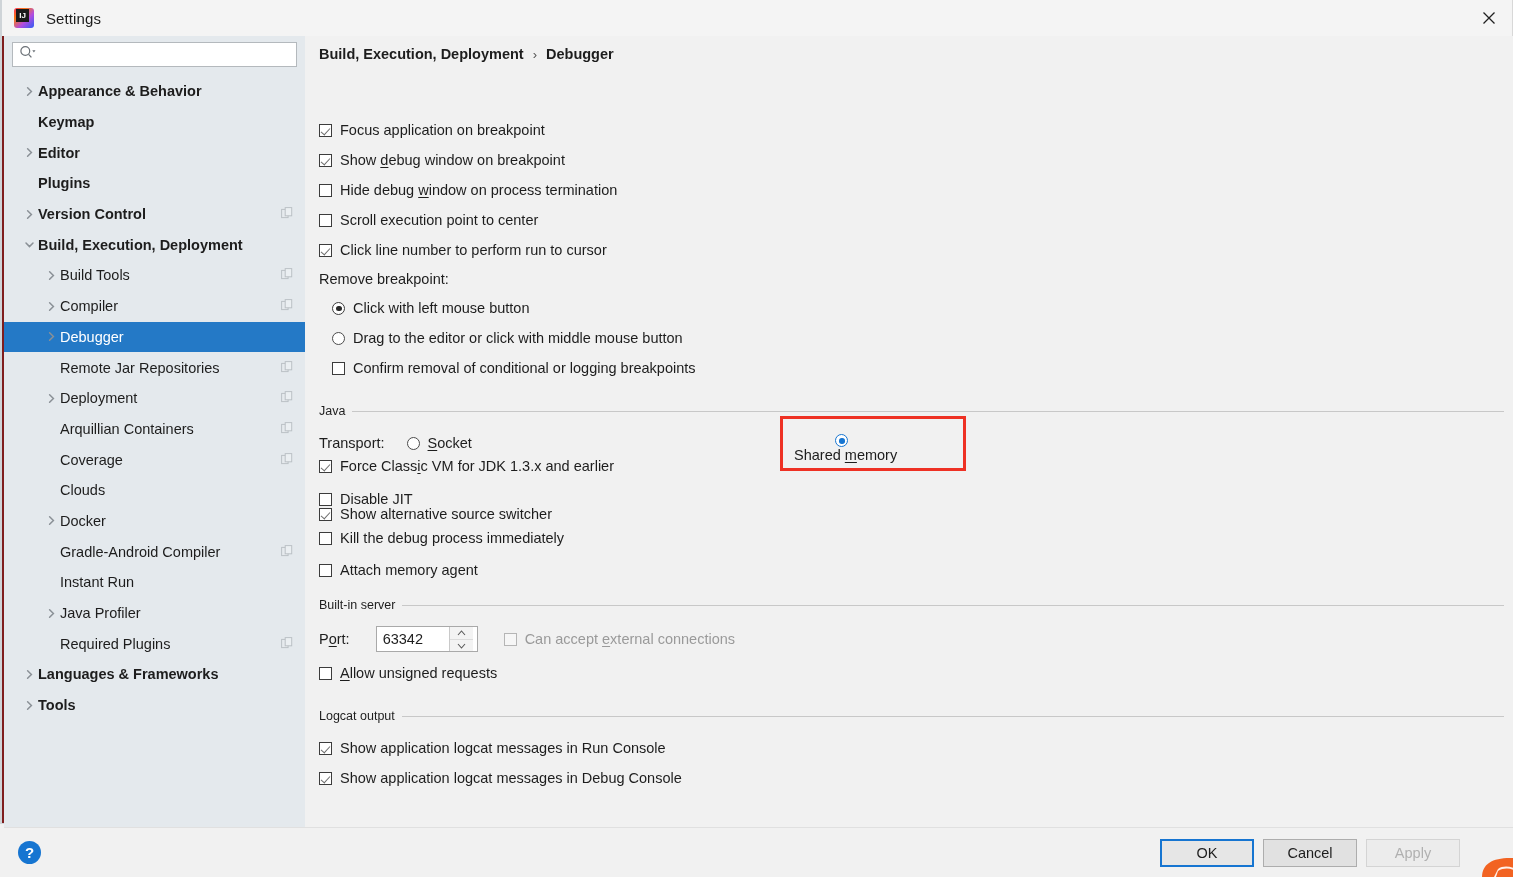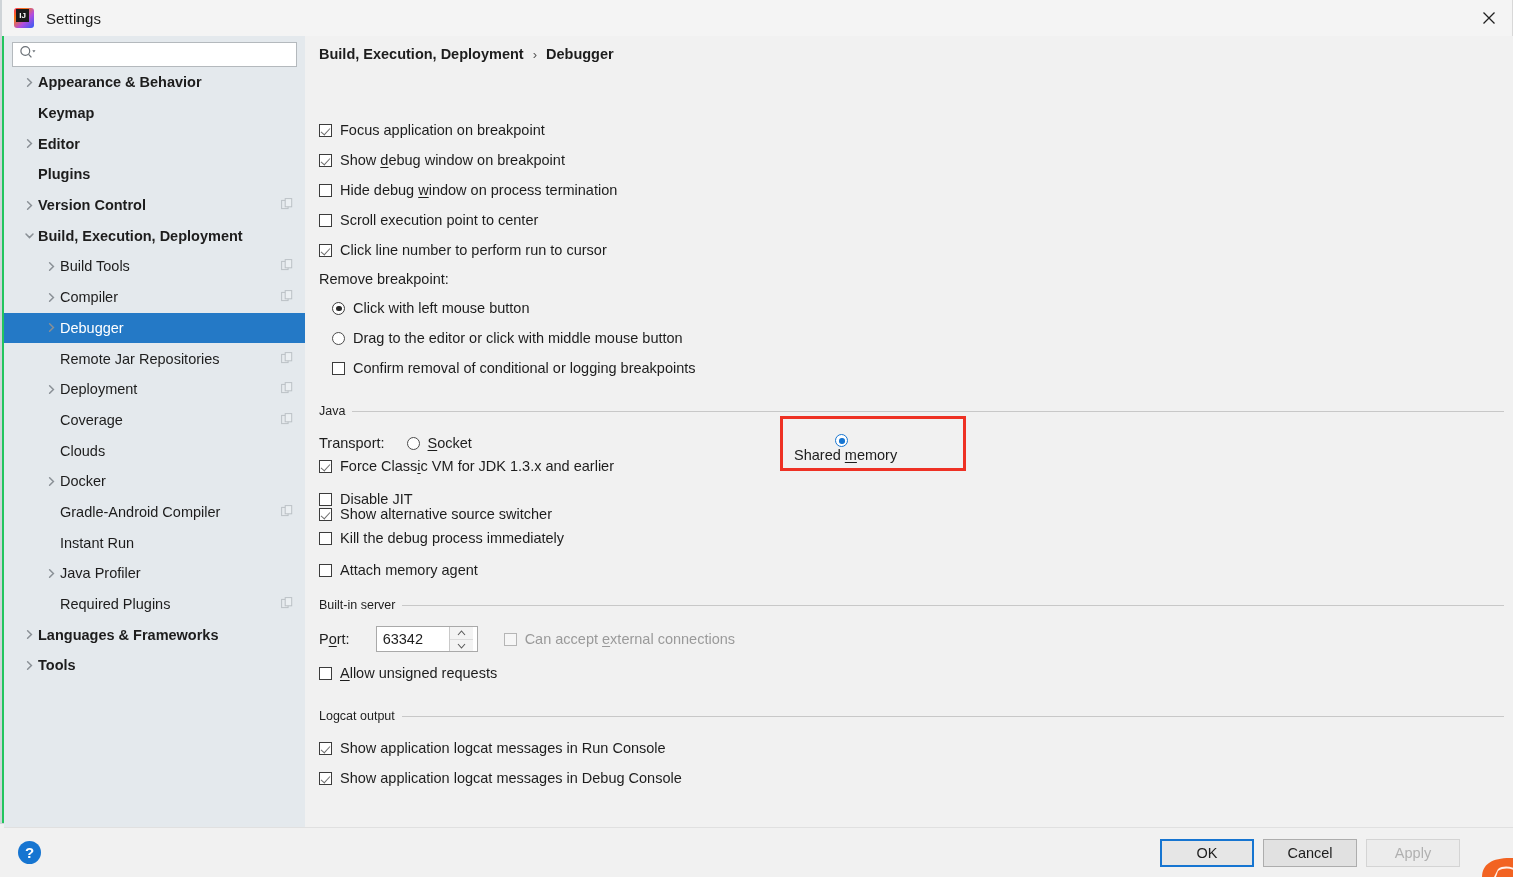--- a/index.html
+++ b/index.html
@@ -9,21 +9,21 @@
     background: #f1f1f1;
     font-family: "Liberation Sans", sans-serif;
     overflow: hidden;
   }
   body { position: relative; }
 
   
   #window {
     position: absolute; left: 0; top: 0;
     width: 1513px; height: 824px;
-    background: #22c55e;
+    background: #7f1d1d;
     border-left: 2px solid #cfd4d8;
     border-right: 1px solid #d8d8d8;
     border-bottom: 1px solid #cfd4d8;
   }
 
   
   #titlebar {
     position: absolute; left: 0; top: 0;
     width: 100%; height: 36px;
     background: #f4f4f4;
@@ -69,21 +69,21 @@
     padding-left: 6px;
   }
   #search-box .mag { flex: 0 0 auto; margin-right: 3px; }
   #search-input {
     border: 0; outline: 0; background: transparent;
     font-family: "Liberation Sans", sans-serif;
     font-size: 13px; color: #1d1d1d;
     width: 250px; height: 21px; padding: 0;
   }
 
-  #tree { }
+  #tree { margin-top: 9px; }
   .tree-item {
     position: relative;
     height: 30.7px;
     display: flex; align-items: center;
     font-size: 14.5px; color: #1d1d1d;
     cursor: pointer;
     white-space: nowrap;
   }
   .tree-item.bold { font-weight: bold; }
   .tree-item.selected { background: #2479c6; color: #ffffff; }
@@ -372,20 +372,27 @@
               <rect x="4.2" y="0.6" width="6.5" height="8.2" stroke="#9aa0a6" fill="#f2f5f7" stroke-width="1"></rect>
             </svg></span>
         </div>
         <div class="tree-item lvl1">
           <span class="arrow">
             <svg width="11" height="11" viewBox="0 0 11 11">
               <path d="M3.6 1.8 L7.4 5.5 L3.6 9.2" stroke="#8a9096" stroke-width="1.5" fill="none" stroke-linecap="round"></path>
             </svg>
           </span>
           <span class="label">Deployment</span>
+          <span class="copy-icon"><svg width="12" height="12" viewBox="0 0 12 12">
+              <rect x="0.6" y="2.4" width="6.5" height="8.2" stroke="#9aa0a6" fill="#e8ecef" stroke-width="1"></rect>
+              <rect x="4.2" y="0.6" width="6.5" height="8.2" stroke="#9aa0a6" fill="#f2f5f7" stroke-width="1"></rect>
+            </svg></span>
+        </div>
+        <div class="tree-item lvl1">
+          <span class="label">Arquillian Containers</span>
           <span class="copy-icon"><svg width="12" height="12" viewBox="0 0 12 12">
               <rect x="0.6" y="2.4" width="6.5" height="8.2" stroke="#9aa0a6" fill="#e8ecef" stroke-width="1"></rect>
               <rect x="4.2" y="0.6" width="6.5" height="8.2" stroke="#9aa0a6" fill="#f2f5f7" stroke-width="1"></rect>
             </svg></span>
         </div>
         <div class="tree-item lvl1">
           <span class="label">Coverage</span>
           <span class="copy-icon"><svg width="12" height="12" viewBox="0 0 12 12">
               <rect x="0.6" y="2.4" width="6.5" height="8.2" stroke="#9aa0a6" fill="#e8ecef" stroke-width="1"></rect>
               <rect x="4.2" y="0.6" width="6.5" height="8.2" stroke="#9aa0a6" fill="#f2f5f7" stroke-width="1"></rect>

